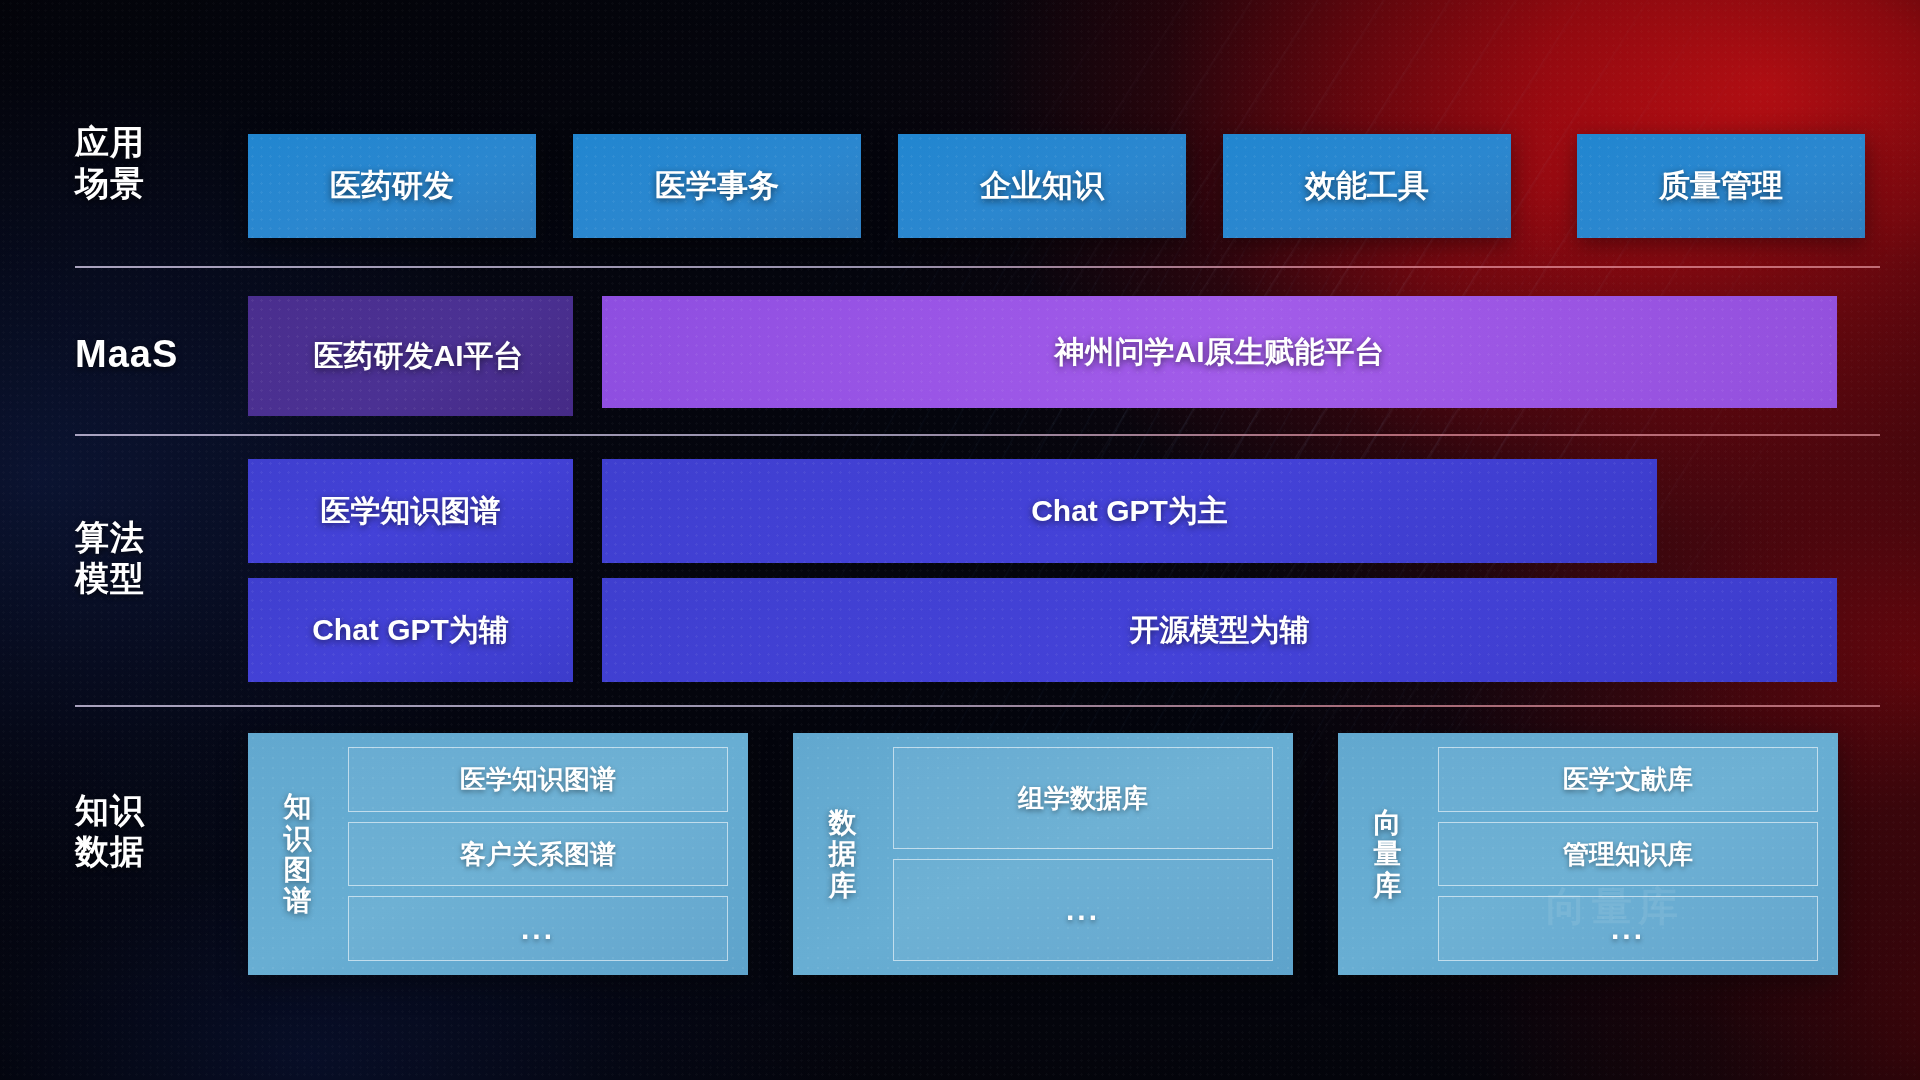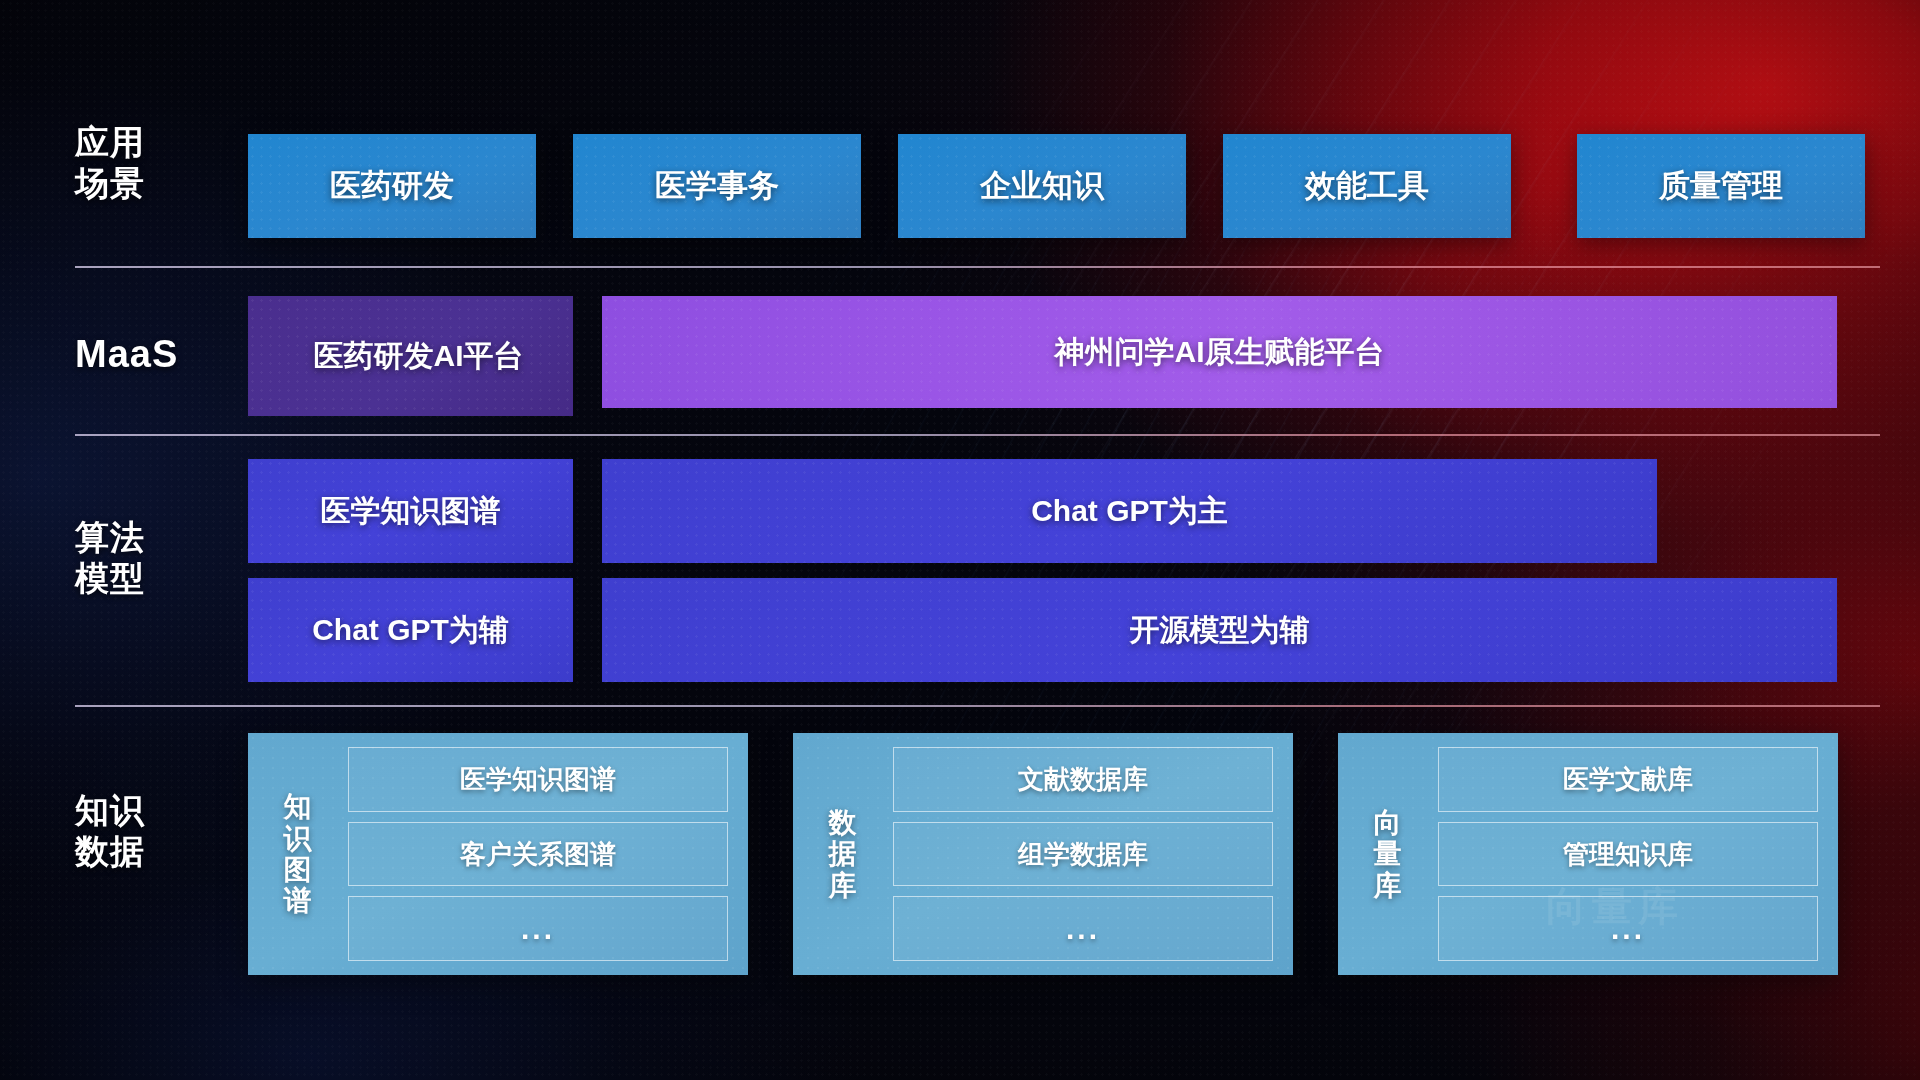--- a/index.html
+++ b/index.html
@@ -306,23 +306,20 @@
     <div class="kpanel" style="left:793px; width:500px;">
       <div class="kpanel-title">
         <div>
           <span>数</span>
           <span>据</span>
           <span>库</span>
         </div>
       </div>
       <div class="kpanel-items">
         <div class="kitem">
-          <span>文献数据库</span>
-        </div>
-        <div class="kitem">
           <span>组学数据库</span>
         </div>
         <div class="kitem ellipsis">
           <span>...</span>
         </div>
       </div>
     </div>
 
     <div class="kpanel" style="left:1338px; width:500px;">
       <div class="watermark" style="left:208px; top:146px;">向量库</div>

